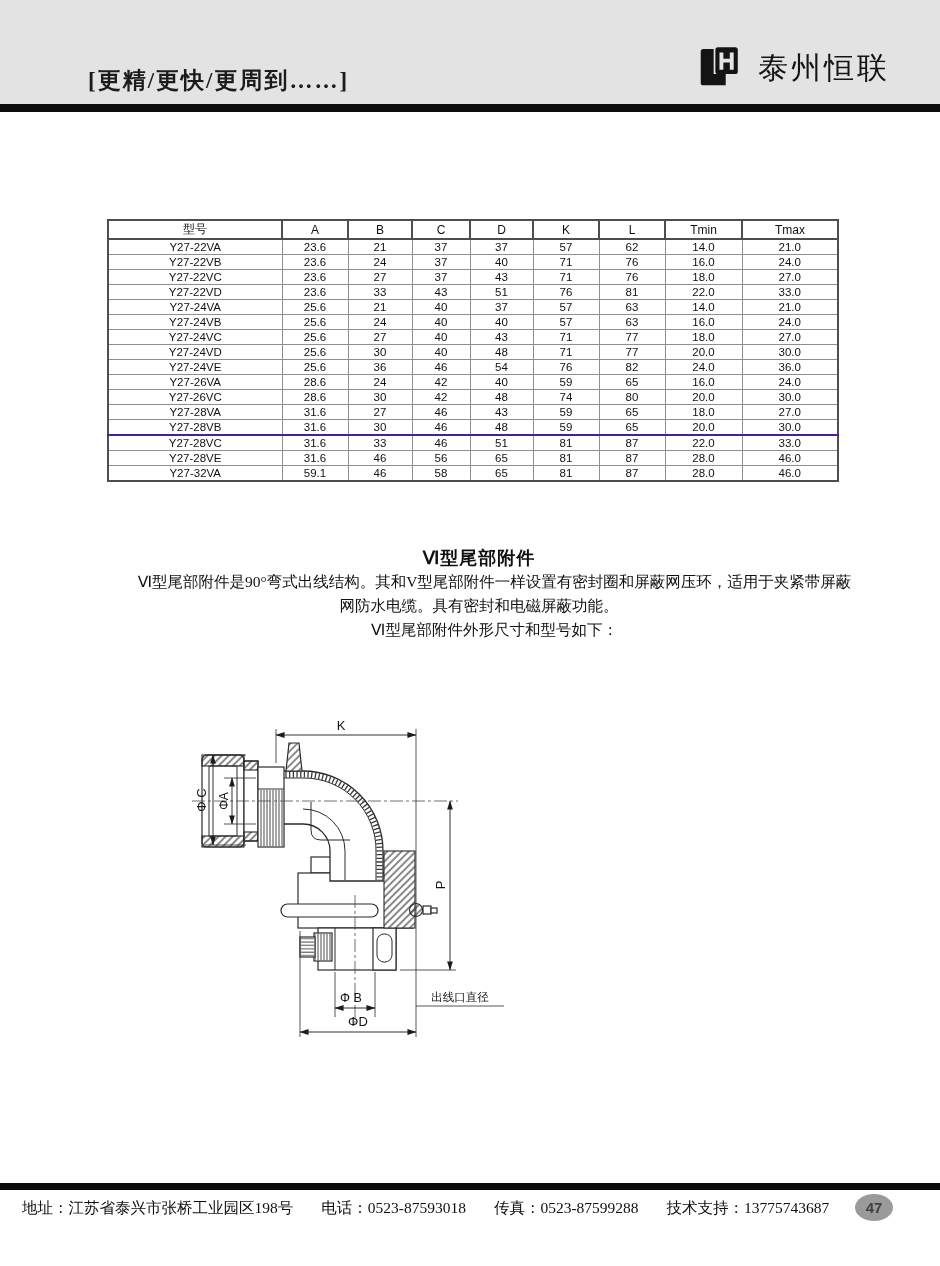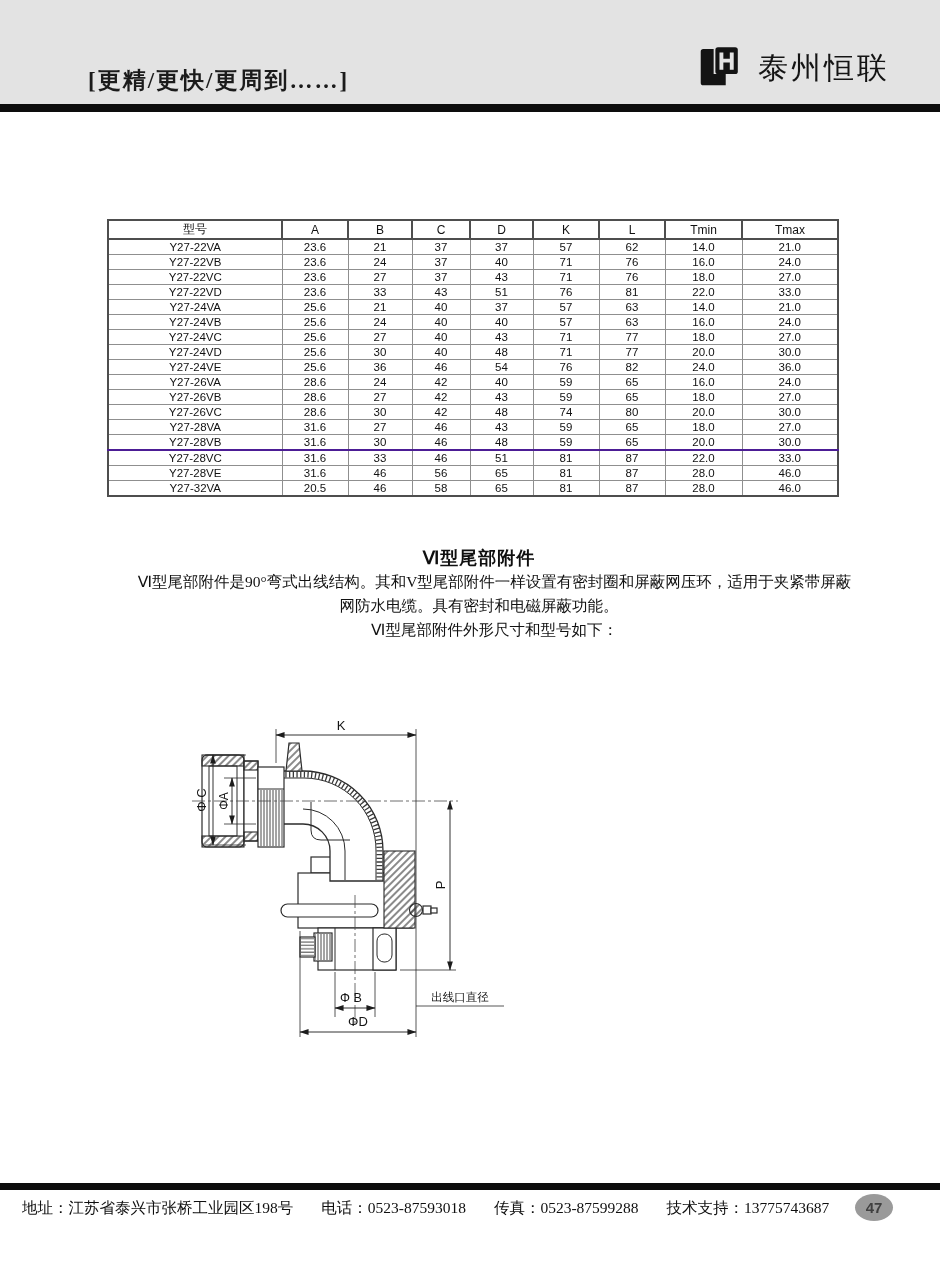--- a/index.html
+++ b/index.html
@@ -197,31 +197,20 @@
           <td>28.6</td>
           <td>24</td>
           <td>42</td>
           <td>40</td>
           <td>59</td>
           <td>65</td>
           <td>16.0</td>
           <td>24.0</td>
         </tr>
         <tr>
-          <td>Y27-26VB</td>
-          <td>28.6</td>
-          <td>27</td>
-          <td>42</td>
-          <td>43</td>
-          <td>59</td>
-          <td>65</td>
-          <td>18.0</td>
-          <td>27.0</td>
-        </tr>
-        <tr>
           <td>Y27-26VC</td>
           <td>28.6</td>
           <td>30</td>
           <td>42</td>
           <td>48</td>
           <td>74</td>
           <td>80</td>
           <td>20.0</td>
           <td>30.0</td>
         </tr>
@@ -264,21 +253,21 @@
           <td>46</td>
           <td>56</td>
           <td>65</td>
           <td>81</td>
           <td>87</td>
           <td>28.0</td>
           <td>46.0</td>
         </tr>
         <tr>
           <td>Y27-32VA</td>
-          <td>20.5</td>
+          <td>59.1</td>
           <td>46</td>
           <td>58</td>
           <td>65</td>
           <td>81</td>
           <td>87</td>
           <td>28.0</td>
           <td>46.0</td>
         </tr>
       </tbody>
   </table>

